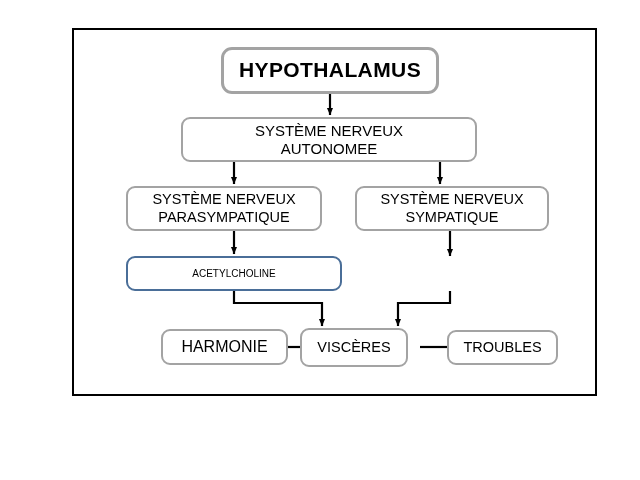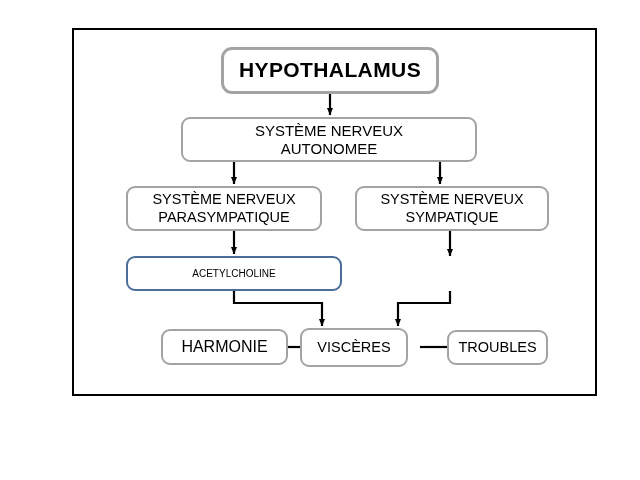--- a/index.html
+++ b/index.html
@@ -97,21 +97,21 @@
     font-size: 16px;
     margin-left: 16px;
   }
   .n-visceres {
     left: 300px; top: 328px;
     width: 108px; height: 39px;
     font-size: 14.5px;
   }
   .n-troubles {
     left: 447px; top: 330px;
-    width: 101px; height: 35px;
+    width: 111px; height: 35px;
     font-size: 14.5px;
   }
 </style>
 </head>
 <body>
 
 <div id="canvas">
 
   <div id="frame"></div>
 

